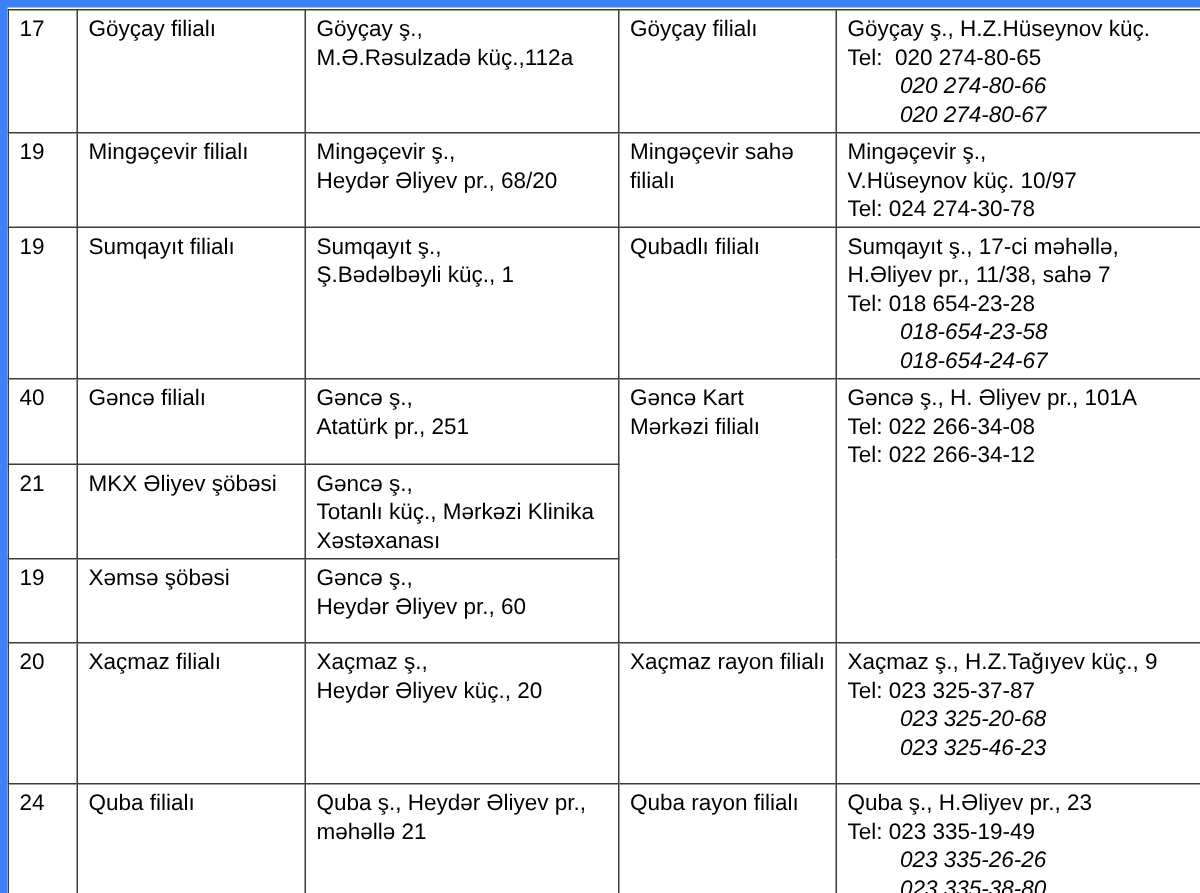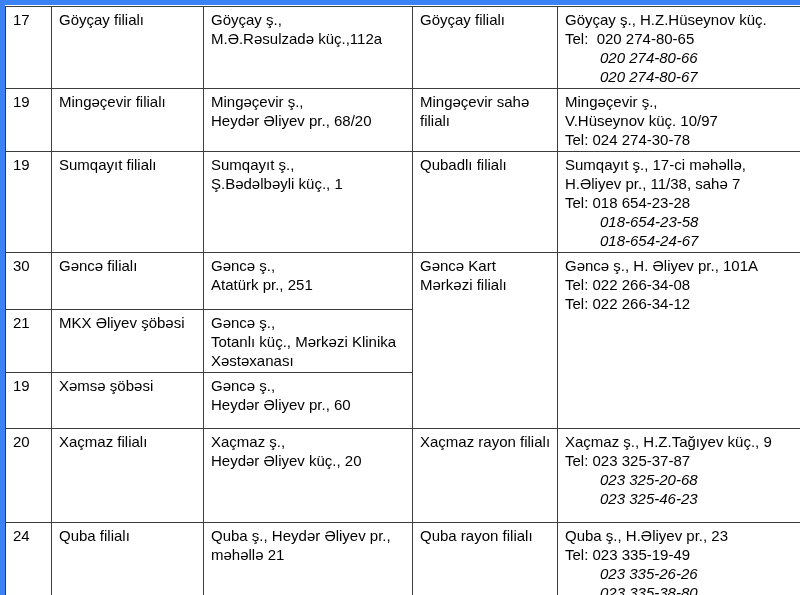--- a/index.html
+++ b/index.html
@@ -114,21 +114,21 @@
         <div class="ln">Sumqayıt ş., 17-ci məhəllə,</div>
         <div class="ln">H.Əliyev pr., 11/38, sahə 7</div>
         <div class="ln">Tel: 018 654-23-28</div>
         <div class="ln ind">018-654-23-58</div>
         <div class="ln ind">018-654-24-67</div>
       </td>
     </tr>
 
     <tr style="height:57px">
       <td class="c-no">
-            <div class="ln">30</div>
+            <div class="ln">40</div>
           </td>
       <td>
             <div class="ln">Gəncə filialı</div>
           </td>
       <td>
         <div class="ln">Gəncə ş.,</div>
         <div class="ln">Atatürk pr., 251</div>
       </td>
       <td rowspan="3" class="v-mid">
         <div class="ln">Gəncə Kart</div>

